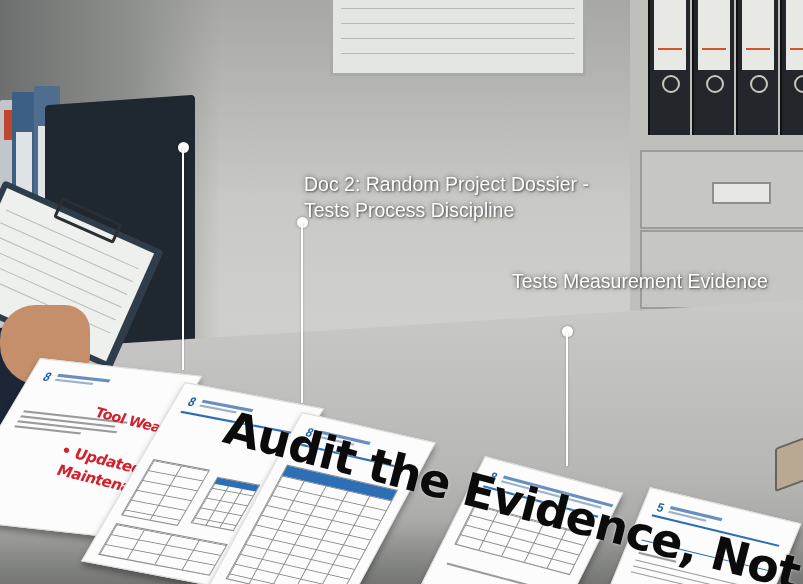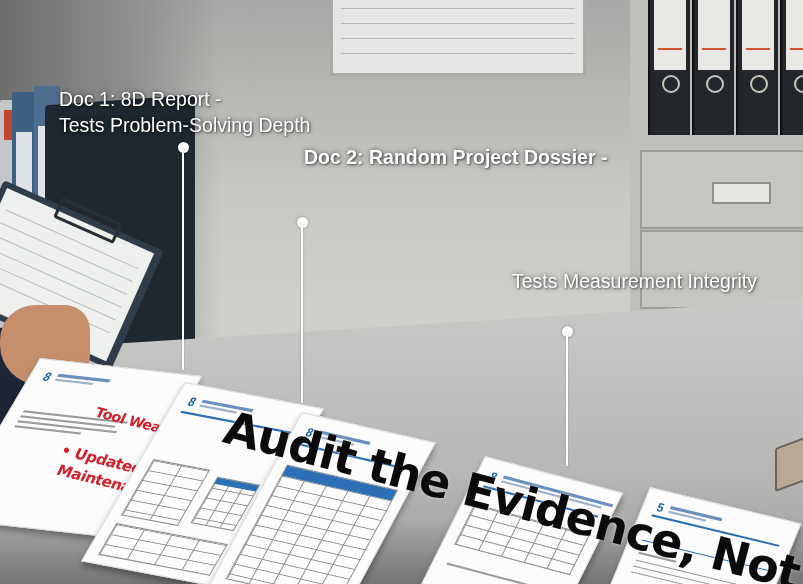--- a/index.html
+++ b/index.html
@@ -199,27 +199,24 @@
   <div class="dot" style="left:178px;top:142px"></div>
   <div class="connector" style="left:182px;top:148px;height:222px"></div>
 
   <div class="dot" style="left:297px;top:217px"></div>
   <div class="connector" style="left:301px;top:223px;height:180px"></div>
 
   <div class="dot" style="left:562px;top:326px"></div>
   <div class="connector" style="left:566px;top:332px;height:134px"></div>
 
 
-  <div class="callout" style="left:59px;top:86px;">
-    <div>Doc 1: 8D Report -</div>
-    <div>Tests Problem-Solving Depth</div>
-  </div>
-
-  <div class="callout" style="left:304px;top:144px;font-weight:bold;">
+
+  <div class="callout" style="left:304px;top:171px;">
     <div>Doc 2: Random Project Dossier -</div>
+    <div>Tests Process Discipline</div>
   </div>
 
   <div class="callout" style="left:512px;top:268px;">
-    <div>Tests Measurement Integrity</div>
+    <div>Tests Measurement Evidence</div>
   </div>
 
   <div class="slogan">Audit the Evidence, Not the Claims.</div>
 </div>
 
 </body></html>

